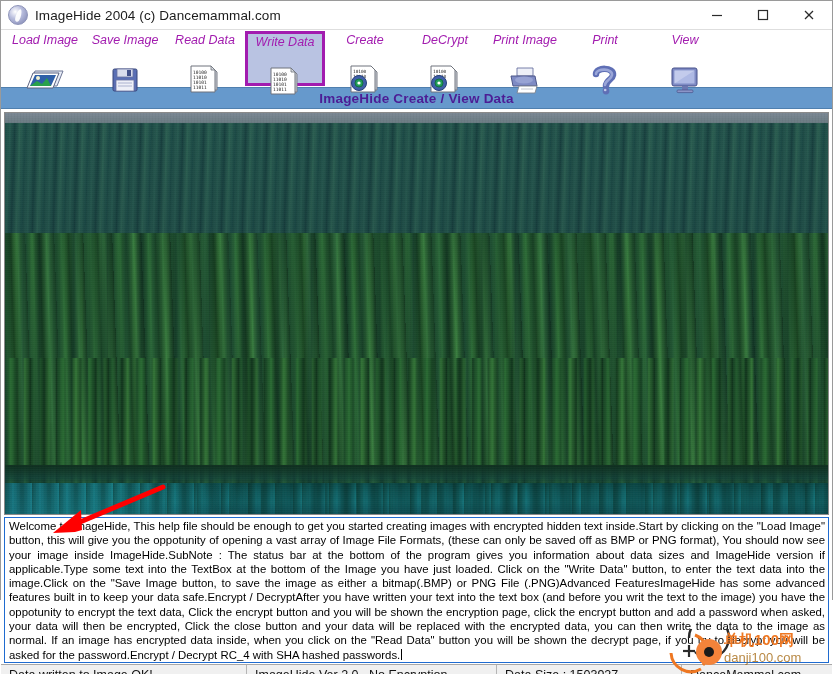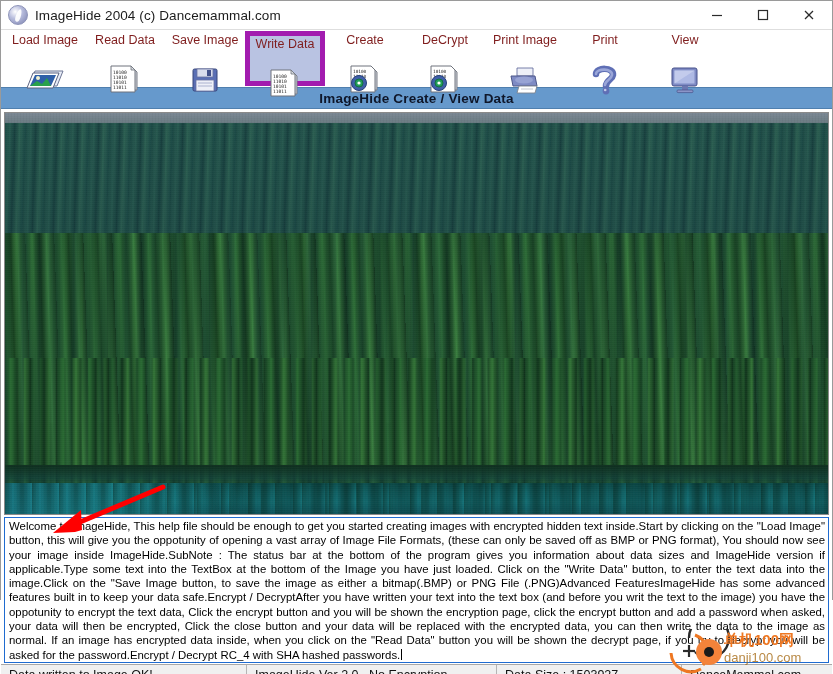--- a/index.html
+++ b/index.html
@@ -77,44 +77,45 @@
     display: flex;
     flex-direction: column;
     align-items: center;
     justify-content: flex-start;
     border: 1px solid transparent;
     background: transparent;
     padding-top: 1px;
   }
   .tb-btn.selected {
     background: #b9c3e2;
-    border: 5px solid #a21caf;
+    border: 3px solid #a21caf;
   }
   .tb-label {
     font-size: 12.5px;
-    color: #7f1d1d;
+    color: #a21caf;
     line-height: 15px;
     white-space: nowrap;
     margin-bottom: 14px;
+    font-style: italic;
   }
   .tb-icon { width: 44px; height: 34px; position: relative; }
   .tb-icon svg { display: block; }
 
   
   .header-bar {
     flex: 0 0 22px;
     background: #6699cc;
     border-top: 1px solid #4f7fae;
     border-bottom: 1px solid #4f7fae;
     display: flex;
     align-items: center;
     justify-content: center;
   }
   .header-title {
-    color: #0f172a;
+    color: #4c1d95;
     font-size: 13.5px;
     font-weight: bold;
     letter-spacing: .2px;
   }
 
   
   .image-wrap {
     flex: 0 0 406px;
     position: relative;
     background: #ffffff;
@@ -319,44 +320,44 @@
           <polygon points="6,24 12,9 40,9 34,24" fill="#e8ecf7" stroke="#6d7694" stroke-width="1"></polygon>
           <polygon points="4,26 10,11 36,11 30,26" fill="#ffffff" stroke="#5a6280" stroke-width="1"></polygon>
           <polygon points="7,24 12,13 33,13 28,24" fill="#2f5fa8"></polygon>
           <polygon points="7,24 14,19 19,22 24,16 28,24" fill="#2aa14b"></polygon>
           <circle cx="15" cy="16" r="2" fill="#f2f2d0"></circle>
         </svg>
       </span>
     </div>
 
     <div class="tb-btn">
+      <span class="tb-label">Save Image</span>
+      <span class="tb-icon">
+        <svg width="44" height="34" viewBox="0 0 44 34">
+          <rect x="10" y="7" width="24" height="22" rx="1.5" fill="#5a6fb5" stroke="#38477a" stroke-width="1"></rect>
+          <rect x="14" y="7" width="16" height="8" fill="#d8dced" stroke="#6a73a0" stroke-width=".8"></rect>
+          <rect x="24" y="8" width="4" height="6" fill="#42508a"></rect>
+          <rect x="13" y="18" width="18" height="11" fill="#eef0f8" stroke="#6a73a0" stroke-width=".8"></rect>
+          <line x1="15" y1="21" x2="29" y2="21" stroke="#9aa2c4" stroke-width=".8"></line>
+          <line x1="15" y1="24" x2="29" y2="24" stroke="#9aa2c4" stroke-width=".8"></line>
+        </svg>
+      </span>
+    </div>
+
+    <div class="tb-btn">
       <span class="tb-label">Read Data</span>
       <span class="tb-icon">
         <svg width="44" height="34" viewBox="0 0 44 34">
           <polygon points="10,28 10,6 30,6 34,10 34,28" fill="#cfd2d8" stroke="#7b7f88" stroke-width="1"></polygon>
           <polygon points="8,30 8,4 28,4 32,8 32,30" fill="#ffffff" stroke="#6f737c" stroke-width="1"></polygon>
           <polygon points="28,4 28,8 32,8" fill="#d9dce2" stroke="#6f737c" stroke-width=".8"></polygon>
           <text x="10" y="12" font-family="DejaVu Sans Mono, monospace" font-size="4.6" fill="#1a1a1a">10100</text>
           <text x="10" y="17" font-family="DejaVu Sans Mono, monospace" font-size="4.6" fill="#1a1a1a">11010</text>
           <text x="10" y="22" font-family="DejaVu Sans Mono, monospace" font-size="4.6" fill="#1a1a1a">10101</text>
           <text x="10" y="27" font-family="DejaVu Sans Mono, monospace" font-size="4.6" fill="#1a1a1a">11011</text>
-        </svg>
-      </span>
-    </div>
-
-    <div class="tb-btn">
-      <span class="tb-label">Save Image</span>
-      <span class="tb-icon">
-        <svg width="44" height="34" viewBox="0 0 44 34">
-          <rect x="10" y="7" width="24" height="22" rx="1.5" fill="#5a6fb5" stroke="#38477a" stroke-width="1"></rect>
-          <rect x="14" y="7" width="16" height="8" fill="#d8dced" stroke="#6a73a0" stroke-width=".8"></rect>
-          <rect x="24" y="8" width="4" height="6" fill="#42508a"></rect>
-          <rect x="13" y="18" width="18" height="11" fill="#eef0f8" stroke="#6a73a0" stroke-width=".8"></rect>
-          <line x1="15" y1="21" x2="29" y2="21" stroke="#9aa2c4" stroke-width=".8"></line>
-          <line x1="15" y1="24" x2="29" y2="24" stroke="#9aa2c4" stroke-width=".8"></line>
         </svg>
       </span>
     </div>
 
     <div class="tb-btn selected">
       <span class="tb-label">Write Data</span>
       <span class="tb-icon">
         <svg width="44" height="34" viewBox="0 0 44 34">
           <polygon points="10,28 10,6 30,6 34,10 34,28" fill="#cfd2d8" stroke="#7b7f88" stroke-width="1"></polygon>
           <polygon points="8,30 8,4 28,4 32,8 32,30" fill="#ffffff" stroke="#6f737c" stroke-width="1"></polygon>

